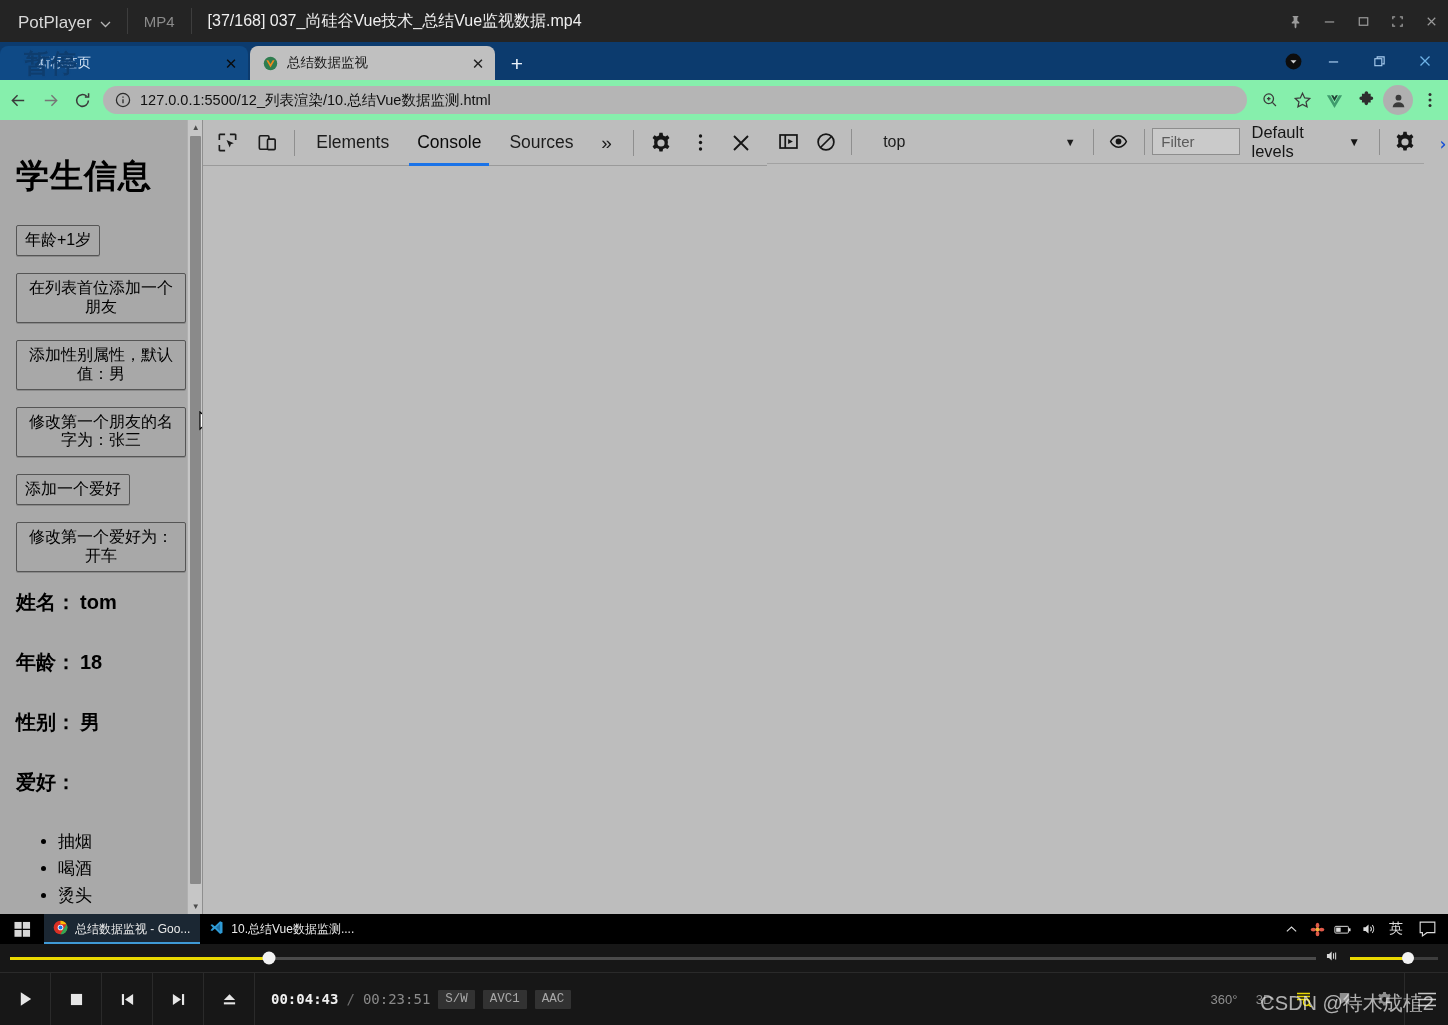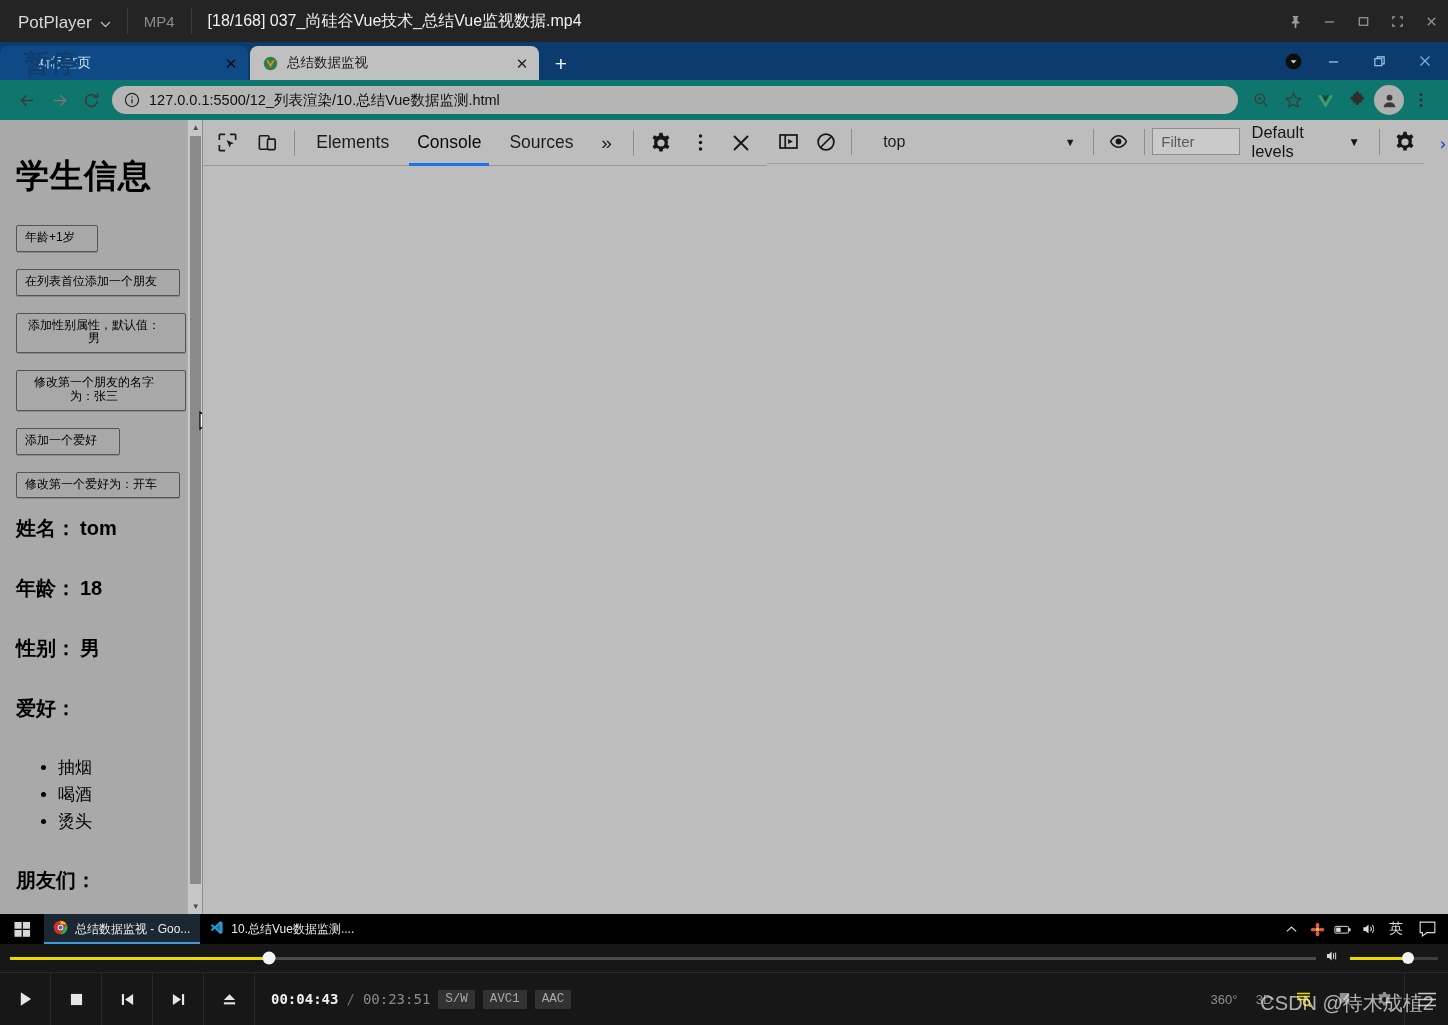--- a/index.html
+++ b/index.html
@@ -71,21 +71,21 @@
     font-size: 13px;
     padding: 0 6px 0 12px;
     overflow: hidden;
   }
   .tab.inactive {
     width: 248px;
     background: #0f4a86;
     color: #cfe0f2;
   }
   .tab.active {
-    width: 289px;
+    width: 245px;
     background: #c0c0c0;
     color: #1a1a1a;
     margin-left: 2px;
   }
   .tab-fav {
     width: 16px; height: 16px; flex: 0 0 16px;
     margin-right: 9px;
     display: flex; align-items: center; justify-content: center;
   }
   .tab-title {
@@ -128,23 +128,23 @@
   }
   .cw-btn {
     width: 46px; height: 38px;
     display: flex; align-items: center; justify-content: center;
     color: #a9cdef;
   }
 
   
   #toolbar {
     height: 40px;
-    background: #0f766e;
-    display: flex; align-items: center;
-    padding: 0 12px;
+    background: #86efac;
+    display: flex; align-items: center;
+    padding: 0 3px;
     gap: 2px;
   }
   .tb-icon {
     width: 30px; height: 30px;
     display: flex; align-items: center; justify-content: center;
     color: #3a3a3a;
     border-radius: 50%;
     flex: 0 0 auto;
   }
   #omnibox {
@@ -192,22 +192,22 @@
     font-size: 33px;
     font-weight: bold;
     margin: 20px 0 26px 0;
     letter-spacing: 1px;
   }
   .vbtn {
     display: inline-block;
     background: #a8a8a8;
     border: 1px solid #555;
     border-radius: 2px;
-    padding: 5px 22px 6px 8px;
-    font-size: 12px;
+    padding: 5px 8px 6px 8px;
+    font-size: 16px;
     color: #000;
     margin-bottom: 17px;
     line-height: 1.15;
     box-shadow: 0 1px 0 rgba(0,0,0,.18);
   }
   .vbtn-row { display: block; }
   .info-line {
     font-size: 20px;
     font-weight: bold;
     margin: 0 0 33px 0;
@@ -492,21 +492,21 @@
       <span>PotPlayer</span>
       <span>
         <svg width="11" height="7" viewBox="0 0 11 7">
             <path d="M1 1l4.5 4.5L10 1" stroke="#b5b5b5" stroke-width="1.3" fill="none"></path>
           </svg>
       </span>
     </div>
     <div class="pp-sep-v"></div>
     <div class="pp-fmt">MP4</div>
     <div class="pp-sep-v"></div>
-    <div class="pp-file">[18/168] 037_尚硅谷Vue技术_总结Vue监视数据.mp4</div>
+    <div class="pp-file">[37/168] 037_尚硅谷Vue技术_总结Vue监视数据.mp4</div>
 
     <div id="pp-winctl">
       <div class="pp-wbtn">
         <svg width="15" height="15" viewBox="0 0 16 16">
             <path d="M5 2h6v1.2l-1 .6v3.4l2 1.6V10H9v4l-1 1.5L7 14v-4H4V8.8l2-1.6V3.8L5 3.2z" fill="#9a9a9a"></path>
           </svg>
       </div>
       <div class="pp-wbtn">
         <svg width="15" height="15" viewBox="0 0 16 16">
             <path d="M3 8.5h10" stroke="#9a9a9a" stroke-width="1.3"></path>

